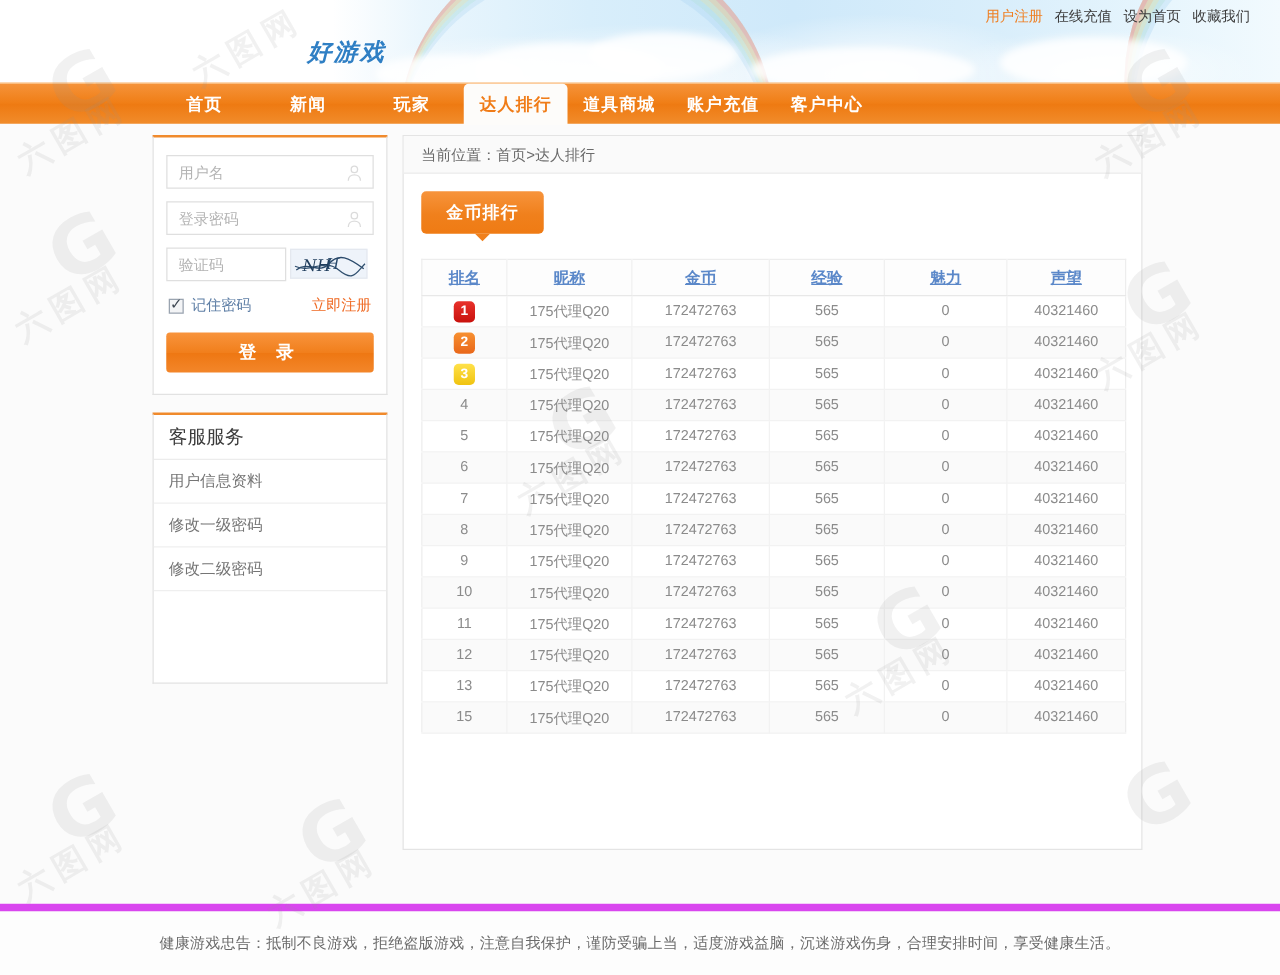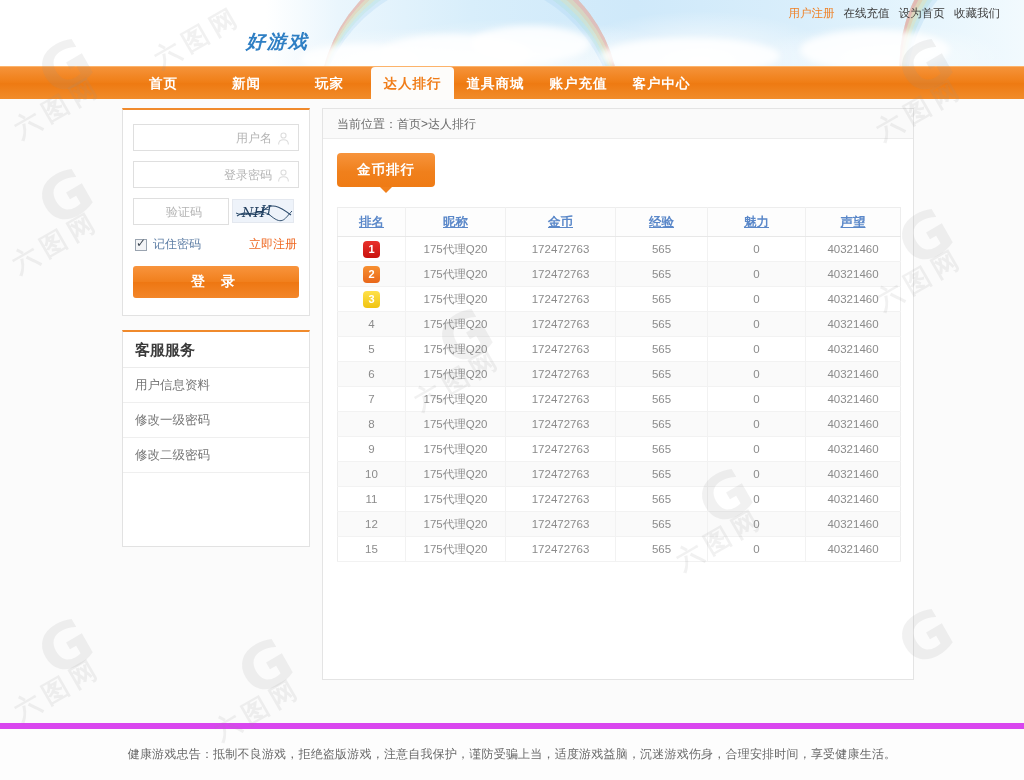--- a/index.html
+++ b/index.html
@@ -142,21 +142,20 @@
   }
   .field input {
     position: absolute; inset: 0;
     width: 100%; height: 100%;
     border: 0; outline: 0;
     padding: 0 26px 0 9px;
     font-size: 12px;
     color: #9b9b9b;
     background: transparent;
     font-family: "Liberation Sans", sans-serif;
-    text-align: right;
   }
   .field input::placeholder { color: #b4b4b4; }
   .field .f-icon {
     position: absolute; right: 7px; top: 5px;
     width: 15px; height: 17px;
     opacity: .5;
   }
   .captcha-row { display: flex; gap: 3px; align-items: flex-start; }
   .captcha-row .field { width: 96px; margin-bottom: 0; }
   .captcha-img {
@@ -188,21 +187,21 @@
     border: 0; border-radius: 3px;
     color: #fff; font-size: 14px; font-weight: bold; letter-spacing: 6px;
     cursor: pointer;
     font-family: "Liberation Sans", sans-serif;
   }
 
   .service-panel { margin-top: 14px; height: 217px; }
   .service-title {
     height: 36px; line-height: 36px;
     padding-left: 12px;
-    font-size: 15px; font-weight: bold; color: #3b3b3b;
+    font-size: 15px; font-weight: normal; color: #3b3b3b;
     border-bottom: 1px solid #ececec;
   }
   .service-item {
     height: 35px; line-height: 35px;
     padding-left: 12px;
     font-size: 12.5px; color: #757575;
     border-bottom: 1px solid #efefef;
     cursor: pointer;
   }
 
@@ -478,20 +477,28 @@
           <tr>
             <td>11</td>
             <td>175代理Q20</td>
             <td>172472763</td>
             <td>565</td>
             <td>0</td>
             <td>40321460</td>
           </tr>
           <tr>
             <td>12</td>
+            <td>175代理Q20</td>
+            <td>172472763</td>
+            <td>565</td>
+            <td>0</td>
+            <td>40321460</td>
+          </tr>
+          <tr>
+            <td>13</td>
             <td>175代理Q20</td>
             <td>172472763</td>
             <td>565</td>
             <td>0</td>
             <td>40321460</td>
           </tr>
           <tr>
             <td>15</td>
             <td>175代理Q20</td>
             <td>172472763</td>

